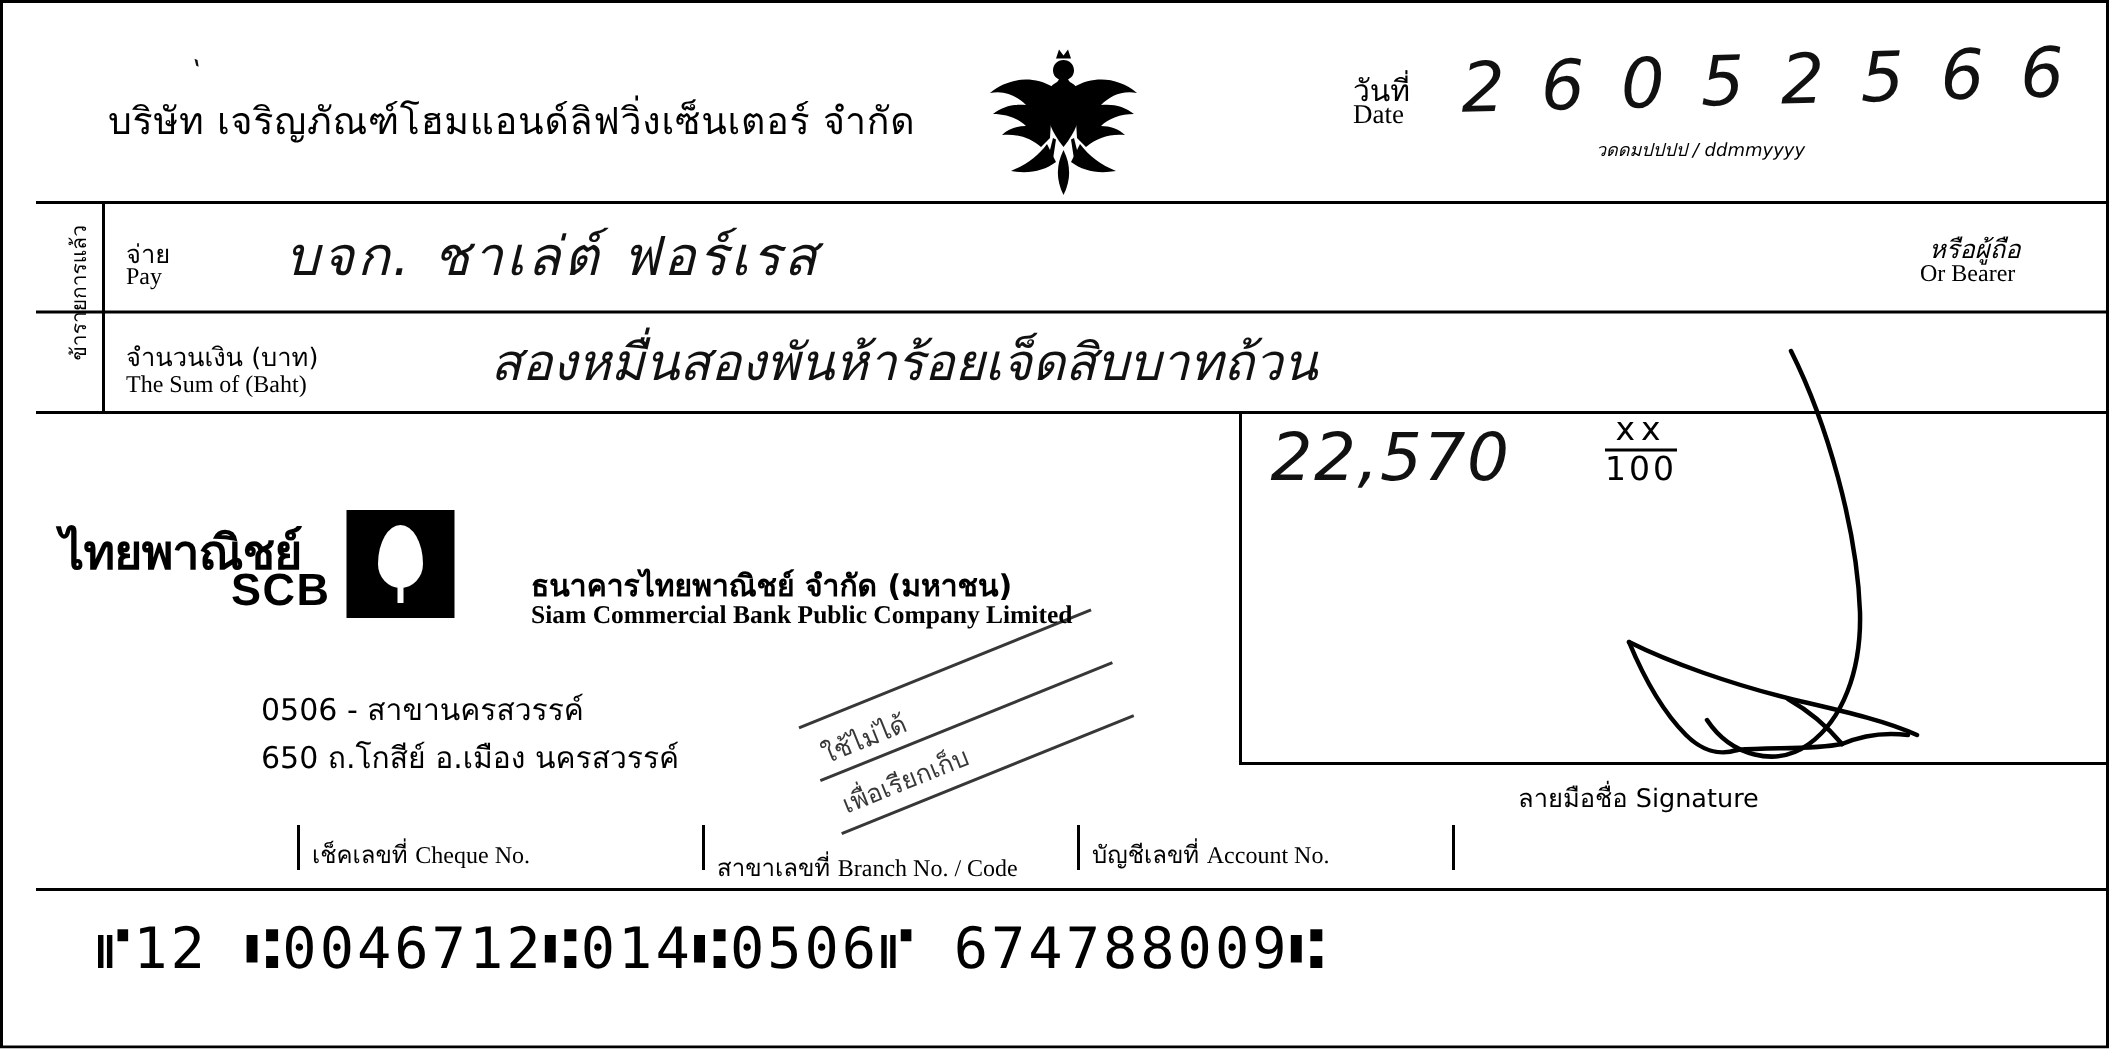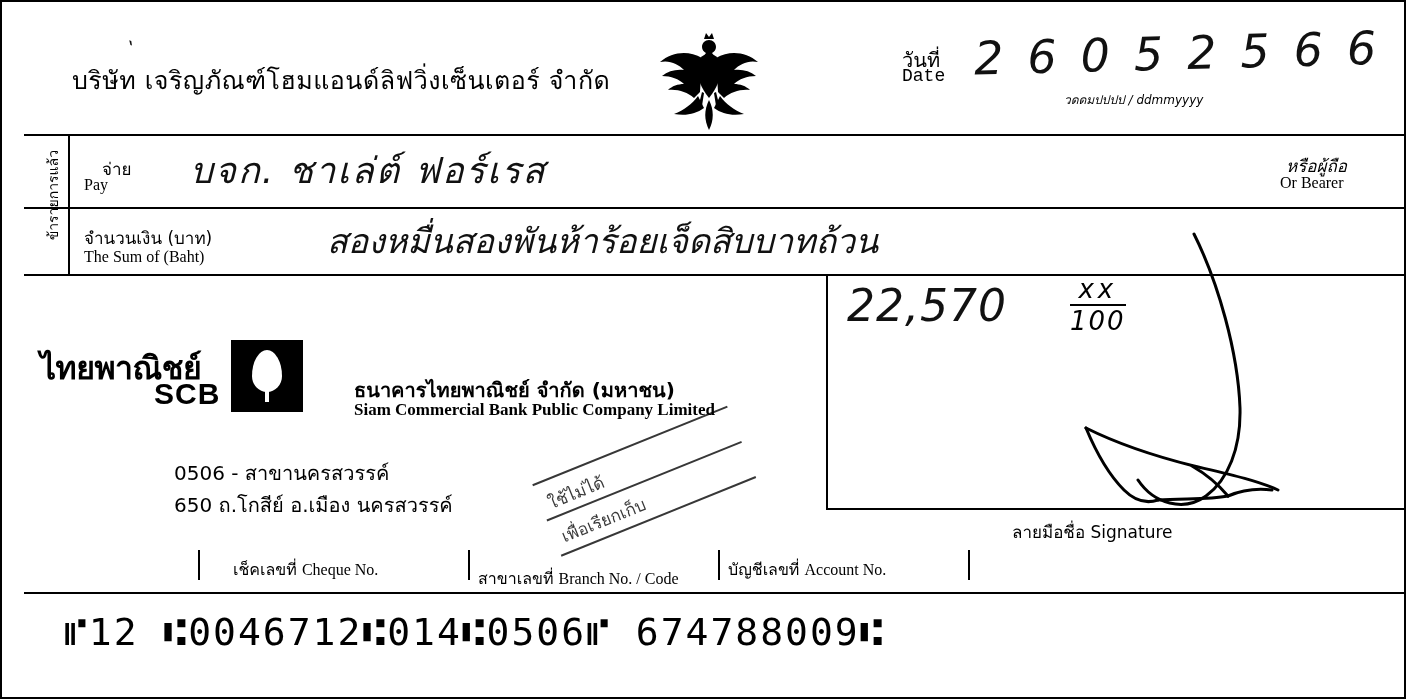--- a/index.html
+++ b/index.html
@@ -47,21 +47,21 @@
   }
 
   
   .emblem {
     left: 652px; top: 28px;
     width: 110px; height: 110px;
   }
 
   
   .date-th { left: 900px; top: 42px; font-size: 20px; font-family: "DejaVu Sans", sans-serif; }
-  .date-en { left: 900px; top: 64px; font-size: 18px; font-family: Liberation Mono, monospace; }
+  .date-en { left: 900px; top: 64px; font-size: 18px; font-family: Liberation Serif, serif; }
   .date-digits {
     left: 972px; top: 24px;
     font-family: "DejaVu Sans", sans-serif;
     font-size: 46px;
     letter-spacing: 24px;
     white-space: nowrap;
     font-style: italic;
     transform: rotate(-1.5deg);
   }
   .date-fmt {
@@ -78,21 +78,21 @@
   
   .vert-cap {
     font-family: "DejaVu Sans", sans-serif;
     font-size: 14px;
     writing-mode: vertical-rl;
     transform: rotate(180deg);
     white-space: nowrap;
   }
 
   
-  .pay-th { left: 82px; top: 153px; margin-left: 18px; }
+  .pay-th { left: 82px; top: 153px; }
   .pay-en { left: 82px; top: 174px; }
   .pay-value {
     left: 188px; top: 140px;
     font-size: 36px;
     letter-spacing: 2px;
   }
   .bearer-th { left: 1284px; top: 150px; font-style: italic; }
   .bearer-en { left: 1278px; top: 172px; }
 
   
@@ -104,24 +104,23 @@
   }
 
   
   .amount-value {
     left: 845px; top: 278px;
     font-size: 44px;
     letter-spacing: 1px;
   }
   .amount-frac {
     left: 1068px; top: 272px;
-    font-size: 26px;
+    font-size: 22px;
     text-align: center;
     font-family: "DejaVu Sans", sans-serif;
-    font-style: italic;
   }
   .amount-frac .num { display: block; letter-spacing: 4px; }
   .amount-frac .den { display: block; border-top: 2px solid #000; letter-spacing: 2px; }
 
   
   .scb-word {
     left: 38px; top: 340px;
     font-family: "DejaVu Sans", sans-serif;
     font-size: 32px;
     font-weight: bold;
@@ -321,21 +320,21 @@
         <path d="M186 284 C200 278 214 276 230 278"></path>
         <path d="M116 288 C140 286 166 288 186 284"></path>
       </g>
     </svg>
   </div>
   <div class="abs sig-label">
     <span>ลายมือชื่อ</span>
     <span>Signature</span>
   </div>
 
-  <div class="abs foot" style="left:206px; top:555px;margin-left:25px;">
+  <div class="abs foot" style="left:206px; top:555px;">
     <span>เช็คเลขที่</span>
     <span class="en">Cheque No.</span>
   </div>
   <div class="abs foot" style="left:476px; top:564px;">
     <span>สาขาเลขที่</span>
     <span class="en">Branch No. / Code</span>
   </div>
   <div class="abs foot" style="left:726px; top:555px;">
     <span>บัญชีเลขที่</span>
     <span class="en">Account No.</span>

